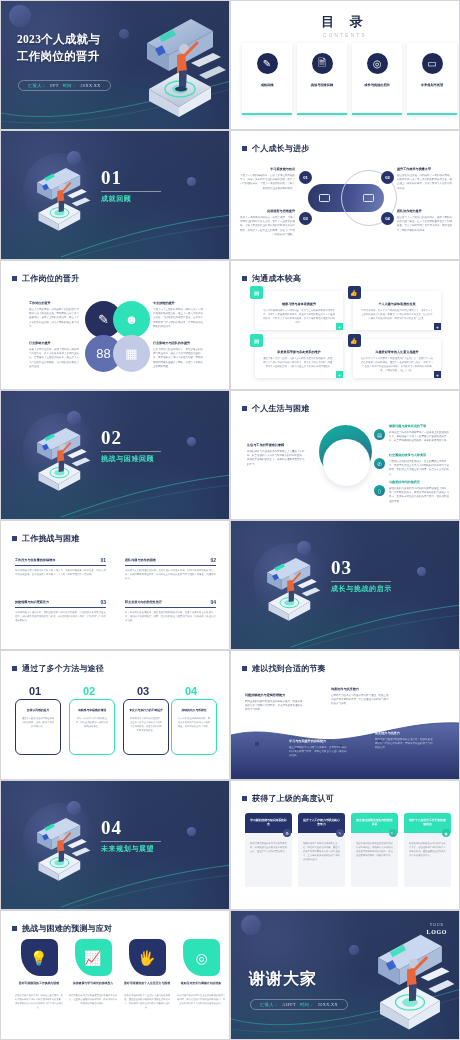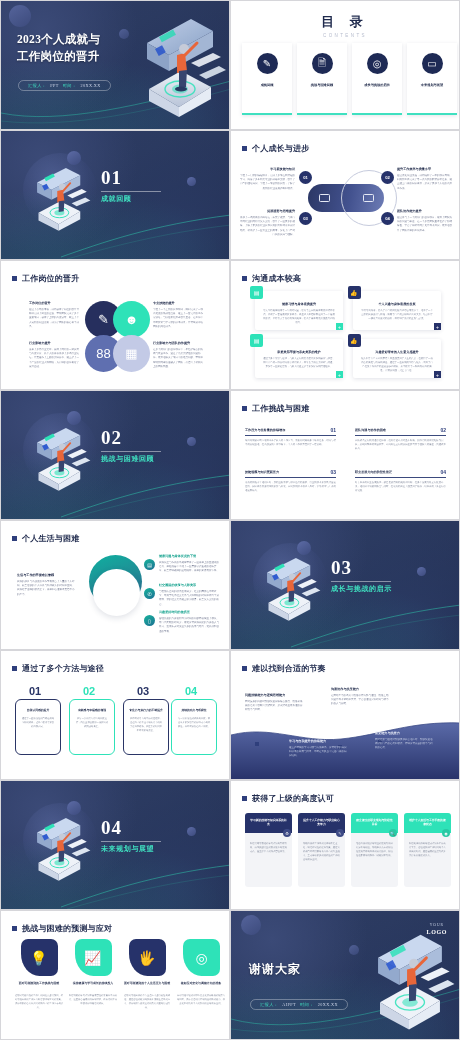--- a/index.html
+++ b/index.html
@@ -152,21 +152,21 @@
   .pc .head { height: 20px; border-radius: 3px 3px 0 0; display: flex; align-items: center; justify-content: center;
               font-size: 2.8px; font-weight: bold; color: #fff; text-align: center; padding: 0 5px; line-height: 1.4; }
   .pc .body { font-size: 2.3px; color: #868d9f; line-height: 1.75; padding: 8px 5px 0; }
   .pc-ic { position: absolute; width: 8px; height: 8px; border-radius: 50%; color: #fff;
            display: flex; align-items: center; justify-content: center; font-size: 4px; }
   
   .tri { position: absolute; width: 37px; height: 37px; border-radius: 7px 7px 7px 50%/7px 7px 7px 60%;
          display: flex; align-items: center; justify-content: center; color: #fff; font-size: 14px; }
   .tri-t { position: absolute; font-size: 2.9px; font-weight: bold; color: #26304f; text-align: center; width: 50px; }
   .tri-b { position: absolute; font-size: 2.3px; color: #878e9f; line-height: 1.75; text-align: center; width: 50px; }
-  .end-title { position: absolute; left: 18px; top: 50px; color: #fff; font-size: 12px; font-weight: bold; letter-spacing: 1px; z-index: 5; text-shadow: 0 1px 2px rgba(0,0,0,.35); }
+  .end-title { position: absolute; left: 18px; top: 58px; color: #fff; font-size: 16px; font-weight: bold; letter-spacing: 1px; z-index: 5; text-shadow: 0 1px 2px rgba(0,0,0,.35); }
 </style>
 </head>
 <body>
 
 <div class="deck">
 
   <div class="slide dark">
     <div class="ball" style="left:8px;top:4px;width:22px;height:22px;opacity:.8"></div>
     <div class="ball" style="left:118px;top:28px;width:10px;height:10px;opacity:.75"></div>
     <div class="t-title">
@@ -410,55 +410,20 @@
     <div class="sec-sub">挑战与困难回顾</div>
     <svg style="position:absolute;left:60px;bottom:0;width:170px;height:60px" viewBox="0 0 170 60" preserveAspectRatio="none">
       <path d="M0 58 C40 44 90 26 170 16" stroke="#2ee2b8" stroke-width=".8" fill="none" opacity=".55"></path>
       <path d="M6 60 C50 48 100 34 170 26" stroke="#2ee2b8" stroke-width=".5" fill="none" opacity=".3"></path>
     </svg>
   </div>
 
   <div class="slide">
     <div class="hdr">
       <span class="sq"></span>
-      <span class="tx">工作挑战与困难</span>
-    </div>
-    <div class="l8" style="left:14px;top:36px">
-      <div class="top">
-        <span class="tiny-b">工作压力与任务量的持续增加</span>
-        <span class="no">01</span>
-      </div>
-      <div class="bd">项目周期被不断压缩并带来了较大的工作压力。需要同时兼顾多个项目任务，时间与精力的分配困难。在高强度的工作节奏下，个人的工作效率受到了一定影响。</div>
-    </div>
-    <div class="l8" style="left:124px;top:36px">
-      <div class="top">
-        <span class="tiny-b">团队沟通与协作的困难</span>
-        <span class="no">02</span>
-      </div>
-      <div class="bd">团队成员之间的沟通存在障碍，信息传递不及时且不顺畅。跨部门的协作流程较为冗长，影响到整体的推进效率。不同岗位之间的认知差异导致了理解上的偏差，沟通成本较高。</div>
-    </div>
-    <div class="l8" style="left:14px;top:78px">
-      <div class="top">
-        <span class="tiny-b">技能瓶颈与知识更新压力</span>
-        <span class="no">03</span>
-      </div>
-      <div class="bd">现有的技能水平难以应对，新的业务需求与技术迭代的要求。行业的技术更新换代速度过快，知识体系需要持续的更新与补充。面对新的技术栈和工具时，学习成本与上手的难度都较高。</div>
-    </div>
-    <div class="l8" style="left:124px;top:78px">
-      <div class="top">
-        <span class="tiny-b">职业发展方向的阶段性迷茫</span>
-        <span class="no">04</span>
-      </div>
-      <div class="bd">对于未来的职业发展路径，缺乏足够清晰的规划和目标。在多个发展方向之间犹豫不决，难以做出明确的取舍与决断。在现有的岗位上感受到了瓶颈，对未来的上升空间存有疑虑。</div>
-    </div>
-  </div>
-
-  <div class="slide">
-    <div class="hdr">
-      <span class="sq"></span>
       <span class="tx">个人生活与困难</span>
     </div>
     <div class="g-ring"></div>
     <div class="g-hole"></div>
     <div style="position:absolute;left:16px;top:52px;width:58px">
       <div class="tiny-b">生活与工作的平衡难以兼顾</div>
       <div class="tiny" style="margin-top:2px">长期的加班与高强度的工作节奏挤占了大量的个人时间。缺乏足够的个人休息与陪伴家人的时间和空间。长期处于这样的状态之下，身体和心理都承受着不小的压力。</div>
     </div>
     <div class="gi" style="left:143px;top:38px">▤</div>
     <div style="position:absolute;left:158px;top:33px;width:62px">
@@ -467,20 +432,55 @@
     </div>
     <div class="gi" style="left:143px;top:67px">✆</div>
     <div style="position:absolute;left:158px;top:62px;width:62px">
       <div class="tiny-b" style="color:#17a38f">社交圈层的收窄与人际关系</div>
       <div class="tiny" style="margin-top:2px">与老朋友之间的联系逐渐减少，社交的圈层在不断收窄。可用于维系社交关系与人际网络的时间和精力十分有限。新的社交关系建立较为缓慢，缺乏深入交流的机会。</div>
     </div>
     <div class="gi" style="left:143px;top:94px">▯</div>
     <div style="position:absolute;left:158px;top:89px;width:62px">
       <div class="tiny-b" style="color:#17a38f">兴趣爱好时间的被挤压</div>
       <div class="tiny" style="margin-top:2px">曾经热爱的兴趣爱好因为时间的问题而被搁置了很久。可自由支配的时间少，很难保持长期稳定的兴趣投入与练习。逐渐失去对某些兴趣的热情与动力，难以找到合适的节奏。</div>
+    </div>
+  </div>
+
+  <div class="slide">
+    <div class="hdr">
+      <span class="sq"></span>
+      <span class="tx">工作挑战与困难</span>
+    </div>
+    <div class="l8" style="left:14px;top:36px">
+      <div class="top">
+        <span class="tiny-b">工作压力与任务量的持续增加</span>
+        <span class="no">01</span>
+      </div>
+      <div class="bd">项目周期被不断压缩并带来了较大的工作压力。需要同时兼顾多个项目任务，时间与精力的分配困难。在高强度的工作节奏下，个人的工作效率受到了一定影响。</div>
+    </div>
+    <div class="l8" style="left:124px;top:36px">
+      <div class="top">
+        <span class="tiny-b">团队沟通与协作的困难</span>
+        <span class="no">02</span>
+      </div>
+      <div class="bd">团队成员之间的沟通存在障碍，信息传递不及时且不顺畅。跨部门的协作流程较为冗长，影响到整体的推进效率。不同岗位之间的认知差异导致了理解上的偏差，沟通成本较高。</div>
+    </div>
+    <div class="l8" style="left:14px;top:78px">
+      <div class="top">
+        <span class="tiny-b">技能瓶颈与知识更新压力</span>
+        <span class="no">03</span>
+      </div>
+      <div class="bd">现有的技能水平难以应对，新的业务需求与技术迭代的要求。行业的技术更新换代速度过快，知识体系需要持续的更新与补充。面对新的技术栈和工具时，学习成本与上手的难度都较高。</div>
+    </div>
+    <div class="l8" style="left:124px;top:78px">
+      <div class="top">
+        <span class="tiny-b">职业发展方向的阶段性迷茫</span>
+        <span class="no">04</span>
+      </div>
+      <div class="bd">对于未来的职业发展路径，缺乏足够清晰的规划和目标。在多个发展方向之间犹豫不决，难以做出明确的取舍与决断。在现有的岗位上感受到了瓶颈，对未来的上升空间存有疑虑。</div>
     </div>
   </div>
 
   <div class="slide dark">
     <div class="glow-circle" style="left:22px;top:22px;width:74px;height:74px"></div>
     <div class="ball" style="left:66px;top:20px;width:14px;height:14px"></div>
     <div class="ball" style="left:186px;top:46px;width:9px;height:9px"></div>
     <svg class="illus" style="left:26px;top:28px" width="72" height="80" viewBox="0 0 100 110">
       <path d="M14 32 L54 12 L74 22 L34 42 Z" fill="#c9d8ef"></path>
       <path d="M14 32 L14 46 L34 56 L34 42 Z" fill="#93a9cd"></path>

